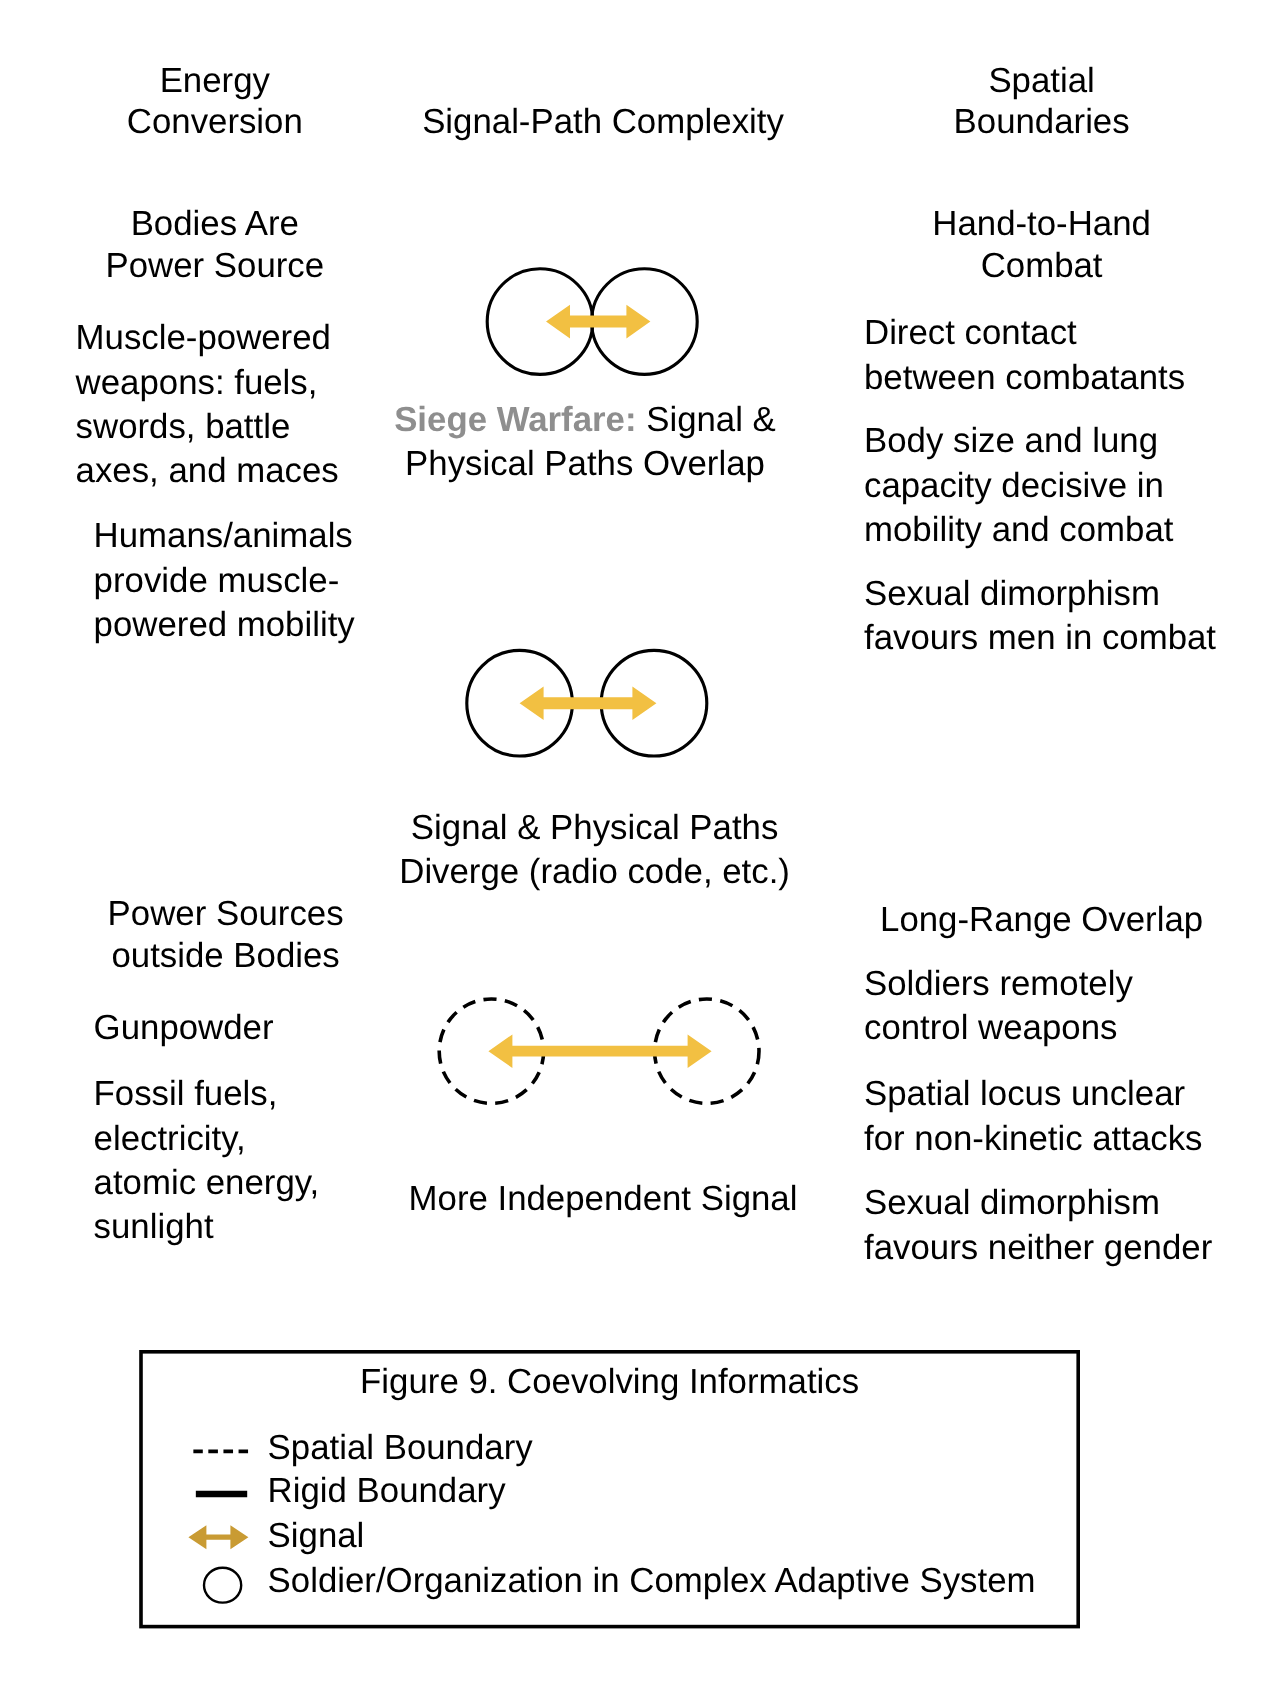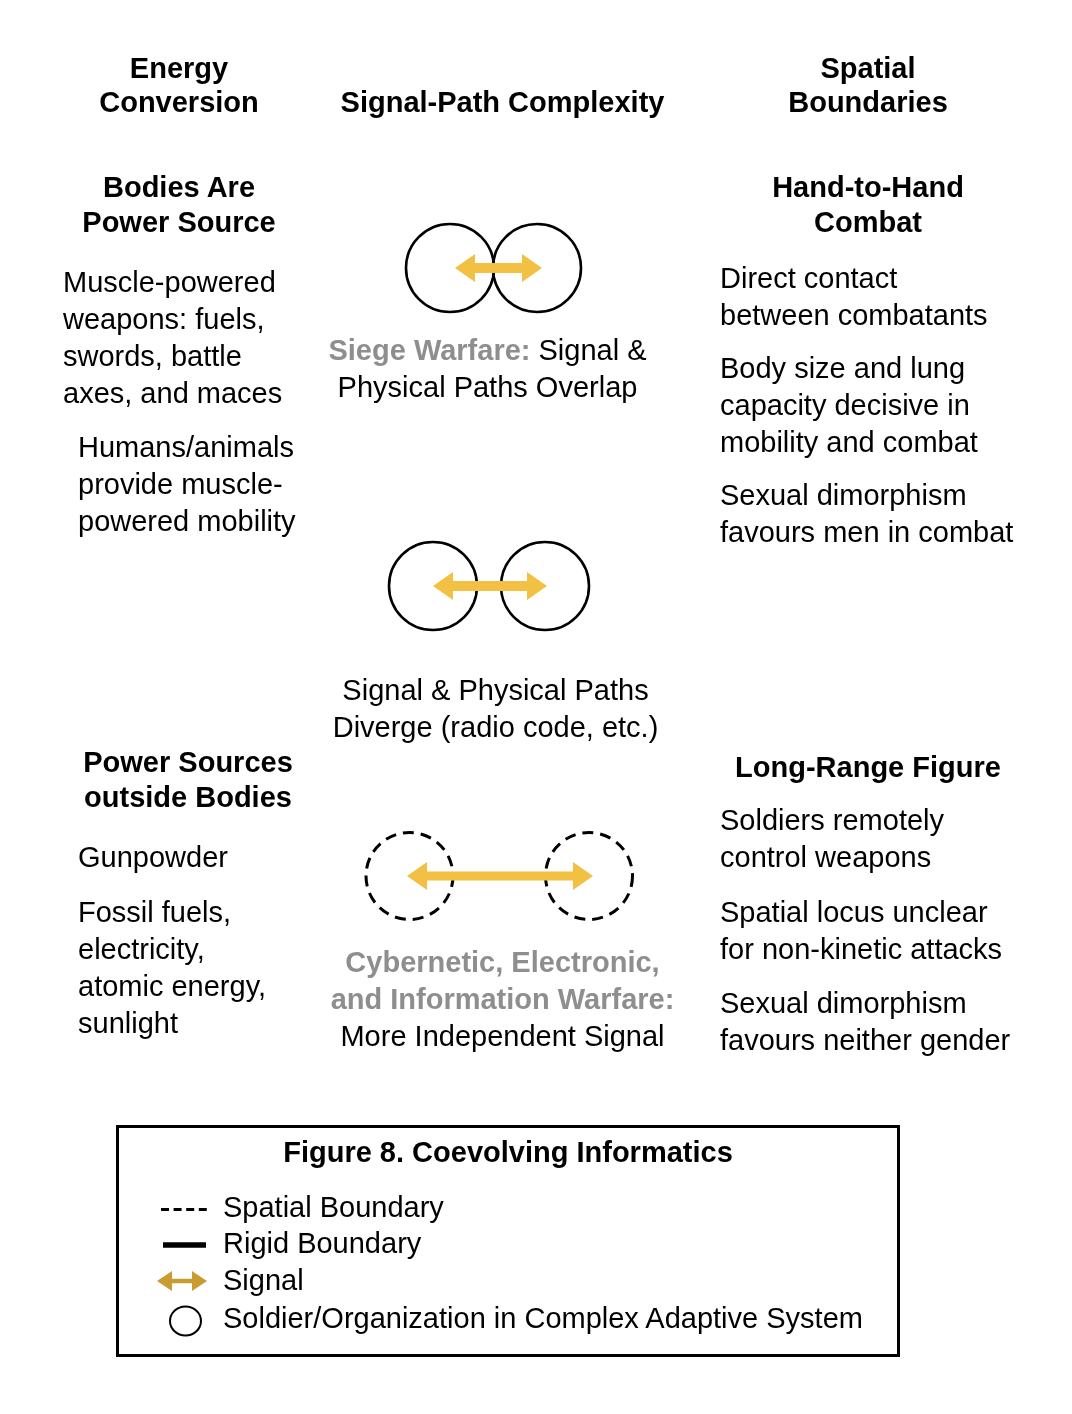--- a/index.html
+++ b/index.html
@@ -1,19 +1,19 @@
 <!DOCTYPE html>
 <html style="--gold: #F2C042; --legend-gold: #C99B33; --muted: #8E8E8E;"><head>
 <meta charset="utf-8">
 <style>
   html,body{margin:0;padding:0;}
   body{width:1072px;height:1414px;background:#fff;position:relative;
        font-family:"Liberation Sans",sans-serif;font-size:29px;line-height:37px;color:#000;}
   .abs{position:absolute;}
-  .b{font-weight:bold;}
+  .b{font-weight:normal;}
   .c{text-align:center;}
   .pre{white-space:pre-line;}
   .hdr{line-height:34px;}
   .shdr{line-height:35px;}
   .gray{color:var(--muted);font-weight:bold;}
   .stroke{fill:none;stroke:#000;stroke-width:2.6;}
   .dashedstroke{fill:none;stroke:#000;stroke-width:3;stroke-dasharray:11 7;}
   .arrow{fill:var(--gold);}
   .legend-arrow{fill:var(--legend-gold);}
   .legend-box{border:3px solid #000;box-sizing:border-box;}
@@ -59,43 +59,42 @@
 </svg>
 <div class="abs c" style="left:303px;top:635px;width:385px;"><span class="pre">
 Signal &amp; Physical Paths
 Diverge (radio code, etc.)</span></div>
 
 <svg class="abs" style="left:362px;top:826px;" width="276" height="101" viewBox="0 0 276 101">
   <circle class="dashedstroke" cx="47.5" cy="50" r="43.5"></circle>
   <circle class="dashedstroke" cx="227" cy="50" r="43.5"></circle>
   <path class="arrow" d="M45 50 L65 36 L65 45.5 L211 45.5 L211 36 L231 50 L211 64 L211 54.5 L65 54.5 L65 64 Z"></path>
 </svg>
-<div class="abs c" style="left:310px;top:944px;width:385px;"><span class="gray pre">Cybernetic, Electronic,
-and Information Warfare:</span><span class="pre">
+<div class="abs c" style="left:310px;top:944px;width:385px;"><span class="pre">
 More Independent Signal</span></div>
 
 <div class="abs b c pre shdr" style="left:728px;top:170px;width:280px;">Hand-to-Hand
 Combat</div>
 <div class="abs pre" style="left:720px;top:260px;width:310px;">Direct contact
 between combatants</div>
 <div class="abs pre" style="left:720px;top:350px;width:310px;">Body size and lung
 capacity decisive in
 mobility and combat</div>
 <div class="abs pre" style="left:720px;top:477px;width:310px;">Sexual dimorphism
 favours men in combat</div>
-<div class="abs b c pre shdr" style="left:718px;top:750px;width:300px;">Long-Range Figure</div>
+<div class="abs b c pre shdr" style="left:718px;top:750px;width:300px;">Long-Range Overlap</div>
 <div class="abs pre" style="left:720px;top:802px;width:310px;">Soldiers remotely
 control weapons</div>
 <div class="abs pre" style="left:720px;top:894px;width:310px;">Spatial locus unclear
 for non-kinetic attacks</div>
 <div class="abs pre" style="left:720px;top:985px;width:310px;">Sexual dimorphism
 favours neither gender</div>
 
 <div class="abs legend-box" style="left:116px;top:1125px;width:784px;height:232px;"></div>
-<div class="abs b c" style="left:118px;top:1134px;width:780px;">Figure 8. Coevolving Informatics</div>
+<div class="abs b c" style="left:118px;top:1134px;width:780px;">Figure 9. Coevolving Informatics</div>
 
 <svg class="abs" style="left:161px;top:1206px;" width="46" height="7" viewBox="0 0 46 7">
   <line x1="0" y1="3.5" x2="46" y2="3.5" stroke="#000" stroke-width="3" stroke-dasharray="8 4.6"></line>
 </svg>
 <div class="abs" style="left:223px;top:1189px;">Spatial Boundary</div>
 
 <svg class="abs" style="left:163px;top:1241px;" width="44" height="8" viewBox="0 0 44 8">
   <line x1="0" y1="4" x2="43" y2="4" stroke="#000" stroke-width="5.5"></line>
 </svg>
 <div class="abs" style="left:223px;top:1225px;">Rigid Boundary</div>

